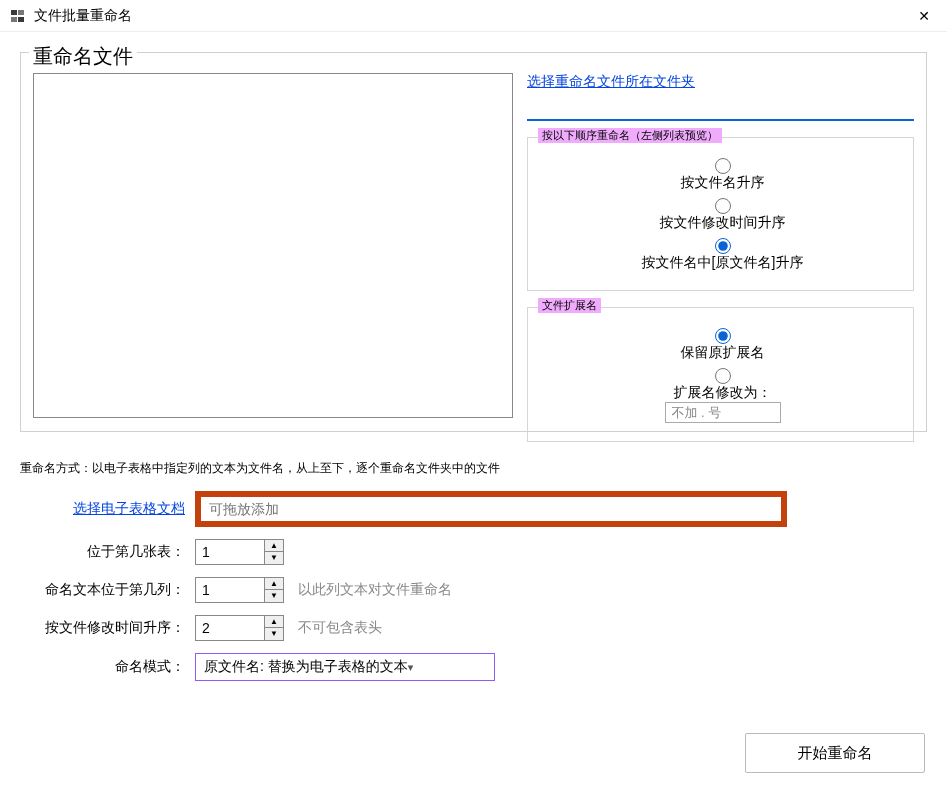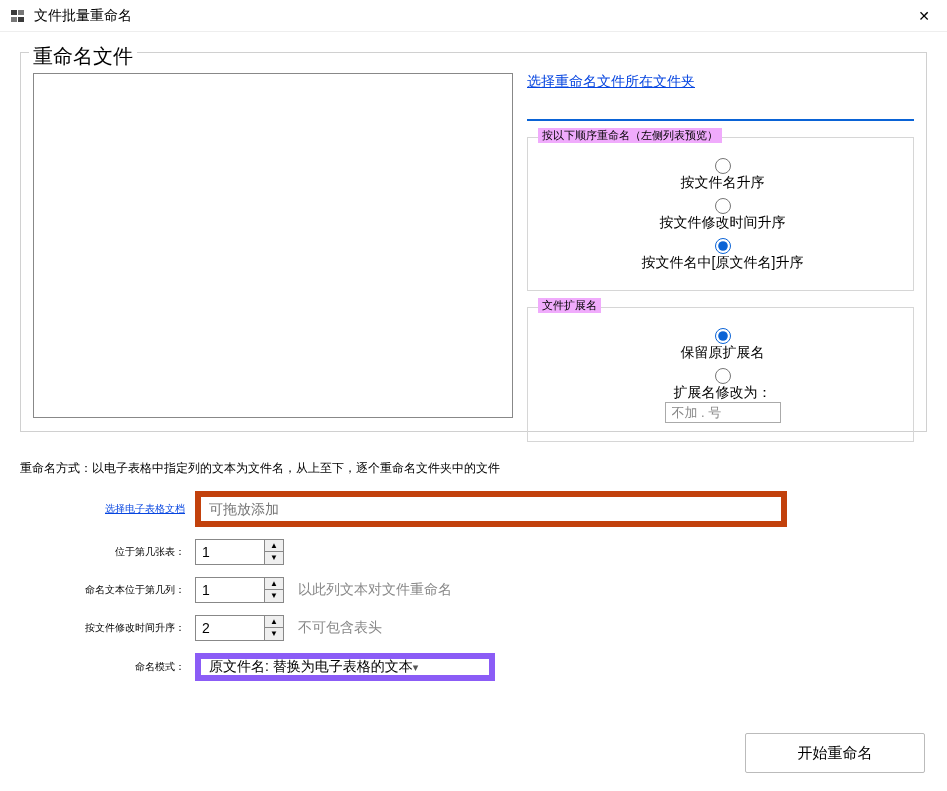--- a/index.html
+++ b/index.html
@@ -36,31 +36,31 @@
     .subgroup > .legend { position:absolute; top:-10px; left:10px; background:#f0abfc; padding:0 4px; font-size:11px;font-family:Liberation Mono, monospace; }
     .radio-row { display:flex; align-items:center; margin: 6px 0; flex-direction: column; }
     .radio-row input[type=radio] { width:16px; height:16px; accent-color:#0a63d6; }
     .radio-row input[type=text] { border:1px solid #aaa; background:#fff; padding:2px 6px; font-size:13px; width:116px; }
     .radio-row input[type=text]::placeholder { color:#888; }
 
     
     .rename-desc { margin-top: 28px; font-size: 12px; }
     .form-area { margin-top: 14px; }
     .form-row { display:flex; align-items:center; margin: 12px 0; }
-    .form-row .label { width: 175px; text-align: right; padding-right: 10px; font-size:10px; }
+    .form-row .label { width: 175px; text-align: right; padding-right: 10px; font-size:14px; }
     .form-row .label .link { text-align:right; }
     .form-row .control { display:flex; align-items:center; gap:14px; }
     .wide-input { width: 592px; border:6px solid #c2410c; padding:4px 8px; font-size:14px; color:#888; background:#fff; }
     .spinner { display:inline-flex; border:1px solid #888; height:26px; }
     .spinner input { width:68px; border:none; padding:0 6px; font-size:14px; outline:none; }
     .spinner .btns { display:flex; flex-direction:column; border-left:1px solid #888; }
     .spinner .btns button { height:13px; width:18px; border:none; background:#efefef; font-size:8px; line-height:8px; cursor:pointer; padding:0; display:flex; align-items:center; justify-content:center; }
     .spinner .btns button:first-child { border-bottom:1px solid #888; }
     .hint { color:#888; font-size:14px; }
-    .combo { display:inline-flex; align-items:center; border:6px solid #8b5cf6; height:28px; width:300px; padding:0 6px 0 8px; background:#fff; cursor:pointer; }
+    .combo { display:inline-flex; align-items:center; border:1px solid #8b5cf6; height:28px; width:300px; padding:0 6px 0 8px; background:#fff; cursor:pointer; }
     .combo .chev { font-size:11px; color:#555; }
 
     
     .start-btn { position:absolute; right:22px; bottom:18px; width:180px; height:40px; border:1px solid #bbb; background:#fff; font-size:15px; cursor:pointer; display:flex; align-items:center; justify-content:center; border-radius:2px; }
 
     
     .app-icon svg { width:16px; height:16px; }
   </style>
 </head>
 <body>

